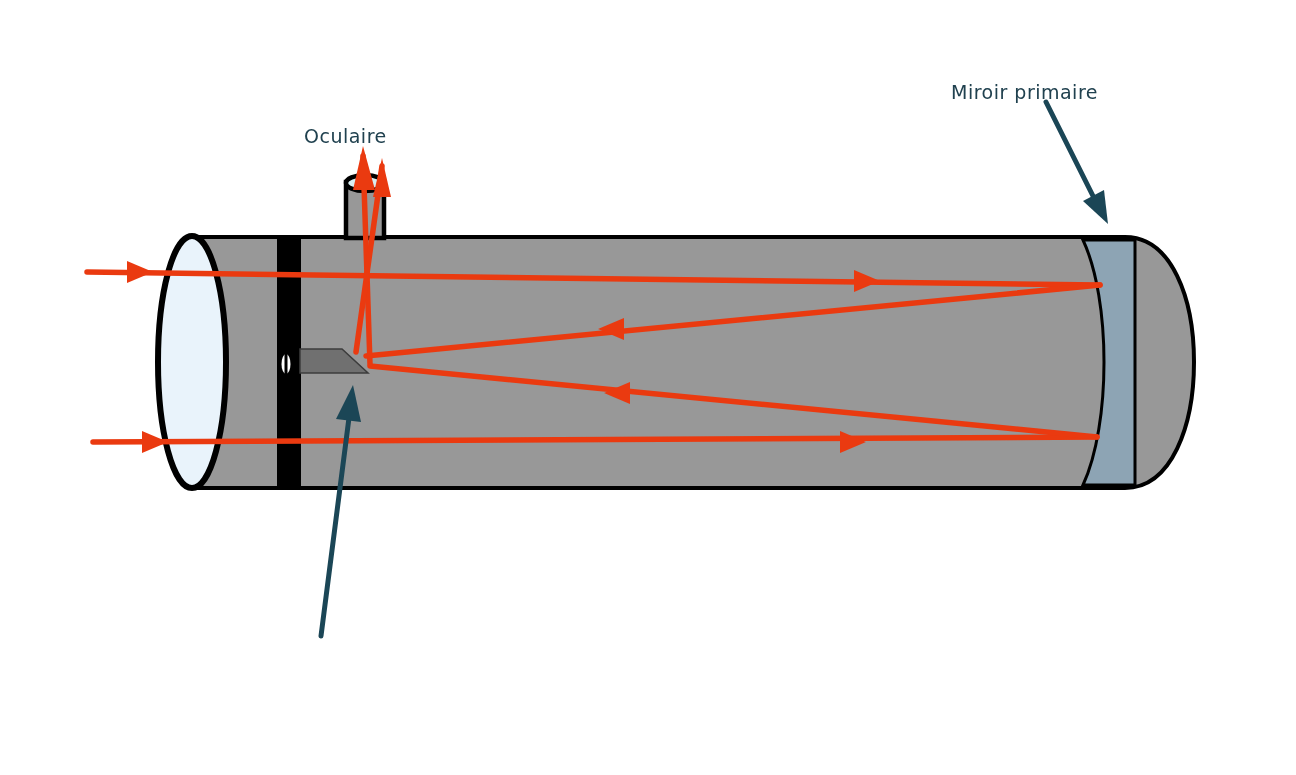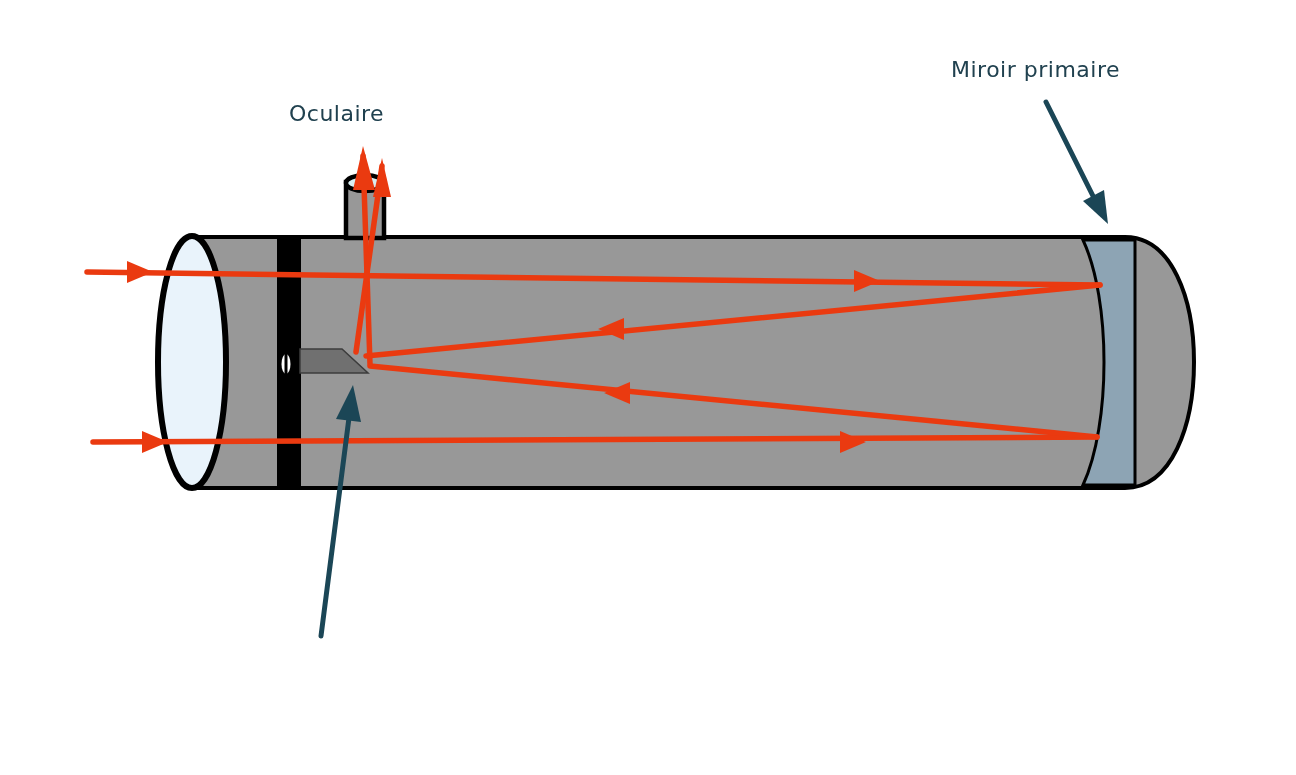--- a/index.html
+++ b/index.html
@@ -21,24 +21,25 @@
     width:1296px;height:775px;
     background:var(--background);
     font-family:"DejaVu Sans","Liberation Sans",sans-serif;
     overflow:hidden;
   }
   .stage{position:relative;width:1296px;height:775px;}
   .stage svg{position:absolute;left:0;top:0;}
   .label{
     position:absolute;
     color:var(--label-text);
-    font-size:22px;
+    font-size:19px;
     line-height:1.1;
     white-space:nowrap;
     letter-spacing:0.5px;
+    margin-top:24px;
   }
   .watermark{
     position:absolute;
     color:var(--watermark-text);
     font-size:25px;
     white-space:nowrap;
     letter-spacing:0.5px;
   }
   
   .tube-body{fill:var(--tube-body);stroke:var(--tube-outline);stroke-width:4;}
@@ -93,19 +94,19 @@
     <polygon class="ray-head" points="363,146 353,190 375,190"></polygon>
     <polygon class="ray-head" points="382,158 373,197 391,197"></polygon>
 
     <line class="ann" x1="1046" y1="102" x2="1094" y2="198"></line>
     <polygon class="ann-head" points="1108,224 1083,201 1104,190"></polygon>
 
     <line class="ann" x1="321" y1="636" x2="350" y2="410"></line>
     <polygon class="ann-head" points="353,385 361,422 336,419"></polygon>
   </svg>
 
-  <div class="label" style="left:289px;top:102px;">Oculaire</div>
+  <div class="label" style="left:304px;top:102px;">Oculaire</div>
 
   <div class="label" style="left:951px;top:58px;">Miroir primaire</div>
 
 
 
 </div>
 
 </body></html>

